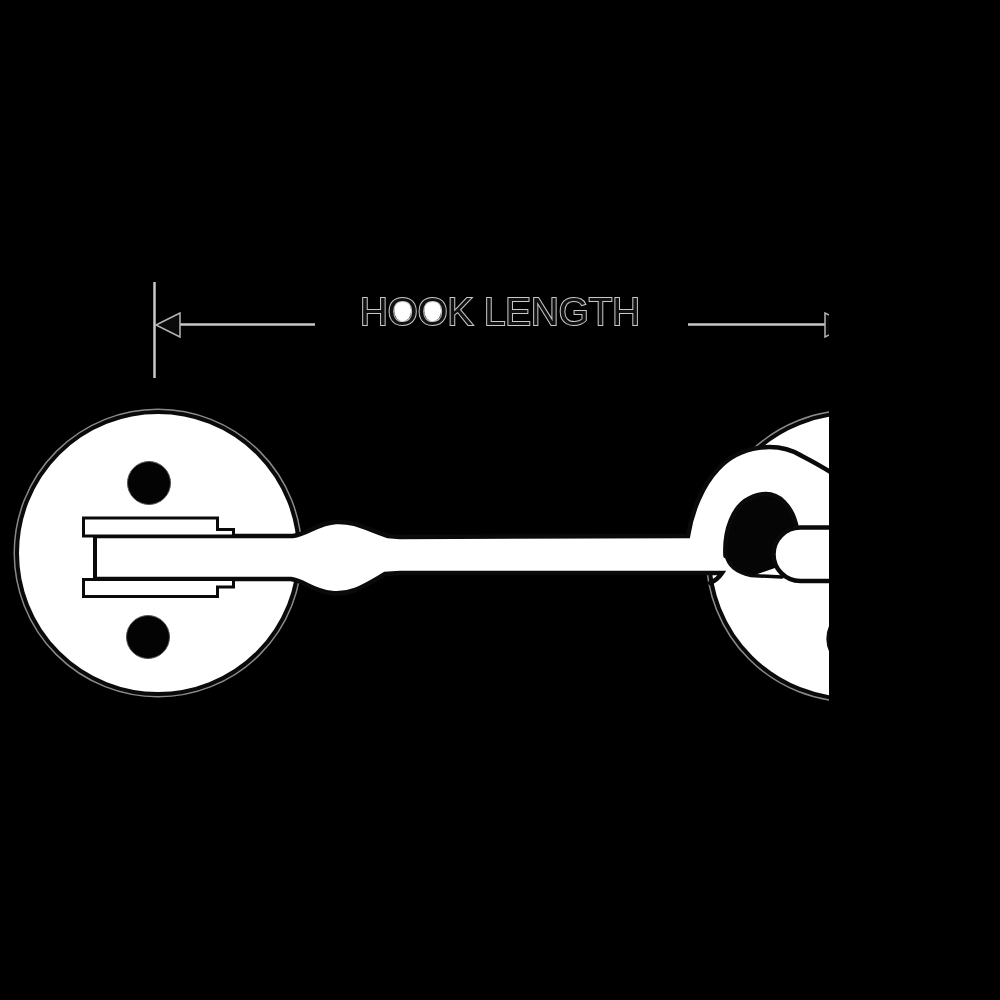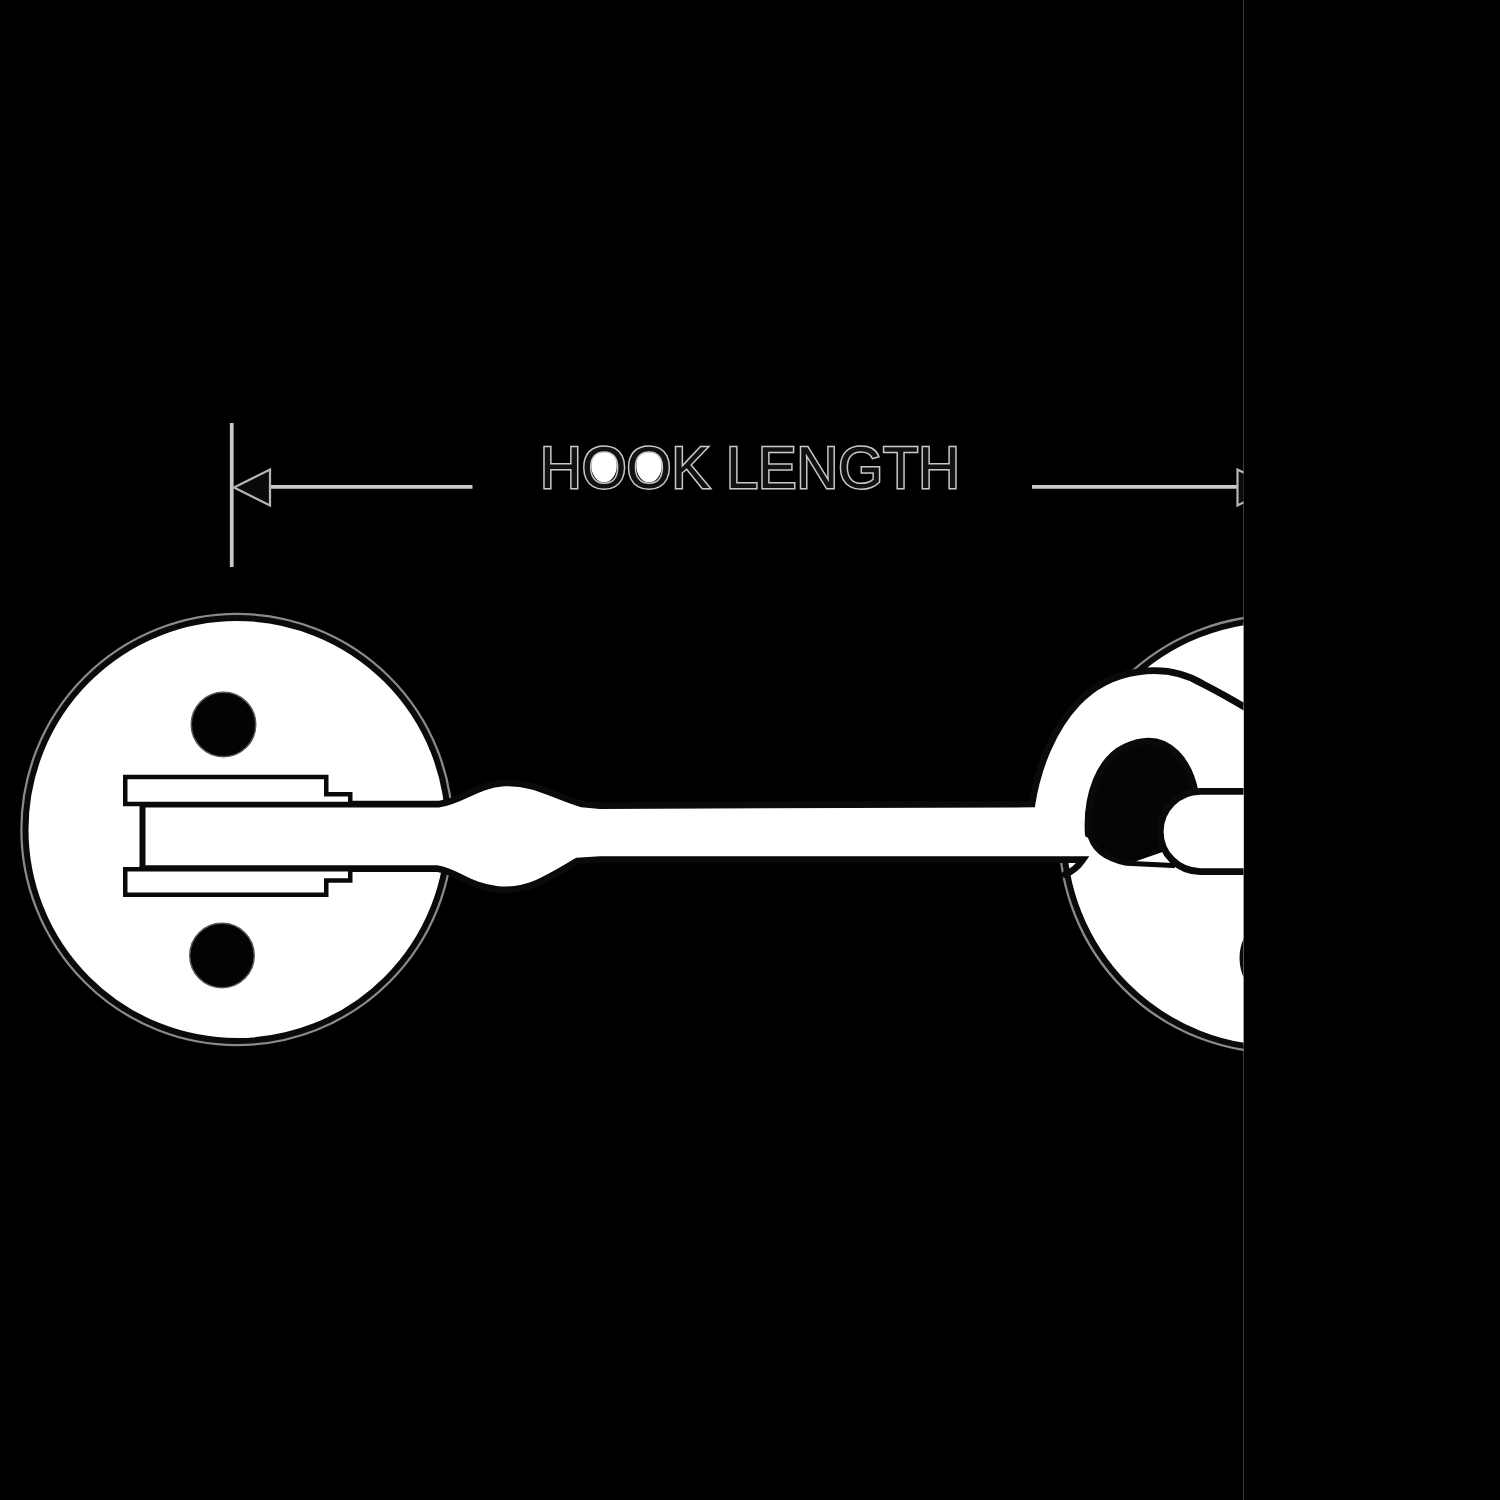--- a/index.html
+++ b/index.html
@@ -1,16 +1,16 @@
 <!DOCTYPE html>
 <html><head>
 <meta charset="utf-8">
 <style>
   html,body{margin:0;padding:0;background:#000;}
-  .stage{width:829px;height:1000px;position:relative;background:#fef9c3;overflow:hidden;}
+  .stage{width:829px;height:1000px;position:relative;background:#14b8a6;overflow:hidden;}
   svg{display:block;}
   text.dim-label{
     font-family:"Liberation Sans", sans-serif;
     font-size:39.5px;
     font-weight:400;
     fill:#111111;
     stroke:#c9c9c9;
     stroke-width:2px;
     paint-order:stroke fill;
     letter-spacing:0;

